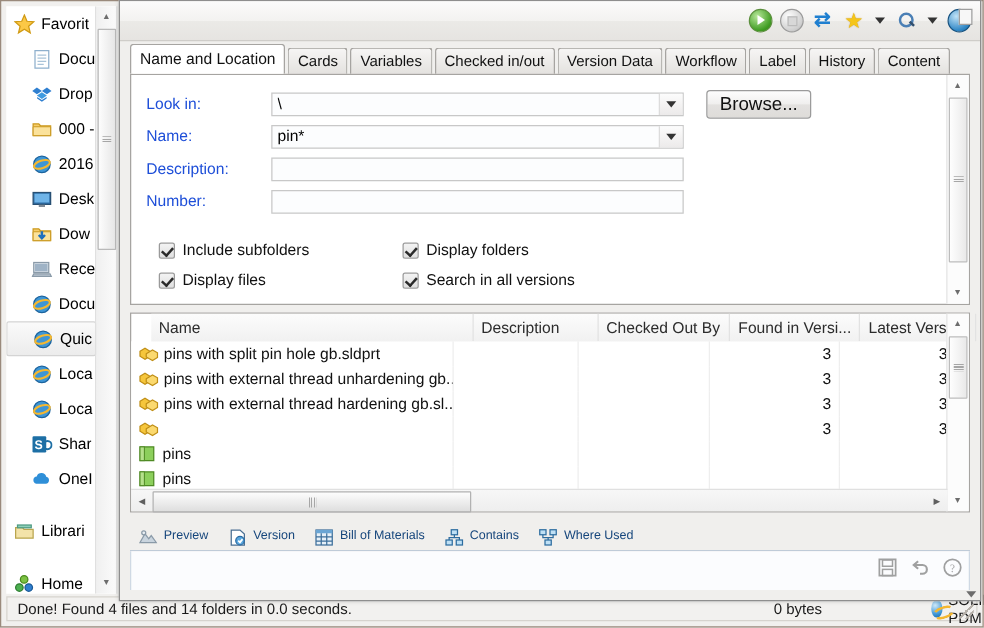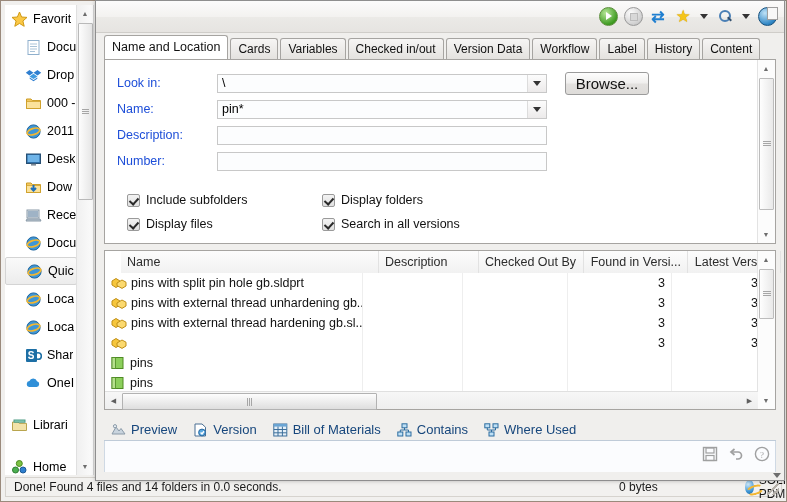--- a/index.html
+++ b/index.html
@@ -257,22 +257,22 @@
     background:repeating-linear-gradient(to right,#a6a6a6 0 1px,transparent 1px 2px);
   }
 
   
   .btabs{
     position:relative;margin:7px 8px 0 8px;height:23px;
     display:flex;align-items:flex-end;
     border-bottom:1px solid #bfcbd8;
   }
   .btab{
-    display:flex;align-items:flex-end;gap:5px;
-    font-size:13px;color:#16467c;
+    display:flex;align-items:flex-start;gap:5px;
+    font-size:10px;color:#16467c;
     padding:3px 8px 3px 6px;border:1px solid transparent;border-bottom:none;
     white-space:nowrap;border-radius:2px 2px 0 0;
   }
   .btab.active{
     background:#fff;border-color:#bfcbd8;color:#16467c;
     position:relative;top:1px;
   }
   .btab-ico{width:15px;height:14px;position:relative;flex:0 0 auto;}
 
   .bpane{
@@ -336,21 +336,21 @@
                 <path d="M1.5 4 H6 l1.4 1.6 H15.5 V13.5 H1.5 Z" fill="#f7cd69" stroke="#cb9a22" stroke-width="1"></path>
                 <path d="M1.5 6.4 H15.5 V13.5 H1.5 Z" fill="#fbe29b" stroke="#cb9a22" stroke-width=".8"></path>
               </svg></span>
             <span class="nav-lbl">000 -</span>
           </div>
           <div class="nav-item indent">
             <span class="nav-ico"><svg width="17" height="17" viewBox="0 0 17 17">
                 <circle cx="8.5" cy="8.5" r="6.6" fill="#3e96d6" stroke="#1c649e"></circle>
                 <ellipse cx="8.5" cy="8.5" rx="6.6" ry="3" fill="none" stroke="#f3b731" stroke-width="1.7" transform="rotate(-18 8.5 8.5)"></ellipse>
               </svg></span>
-            <span class="nav-lbl">2011</span>
+            <span class="nav-lbl">2016</span>
           </div>
           <div class="nav-item indent">
             <span class="nav-ico"><svg width="17" height="17" viewBox="0 0 17 17">
                 <rect x="1.5" y="3" width="14" height="9.5" fill="#2f6fa8" stroke="#274f73"></rect>
                 <rect x="2.6" y="4" width="11.8" height="7" fill="#6fb4e8"></rect>
                 <rect x="6" y="12.8" width="5" height="1.8" fill="#7f8a96"></rect>
               </svg></span>
             <span class="nav-lbl">Desk</span>
           </div>
           <div class="nav-item indent">

